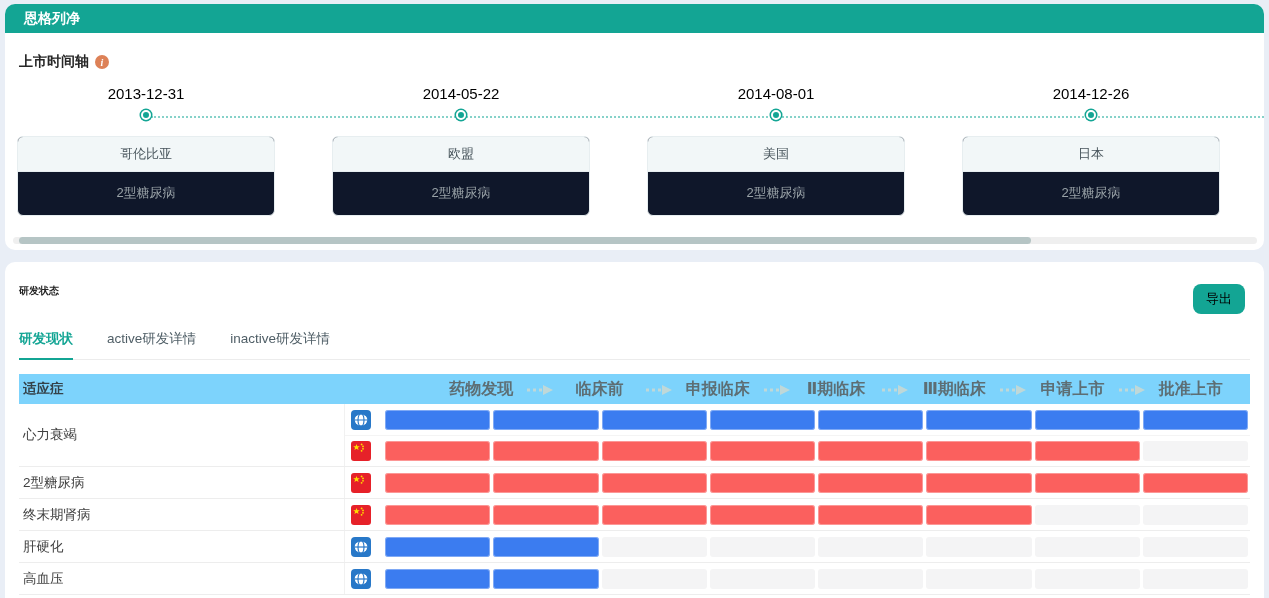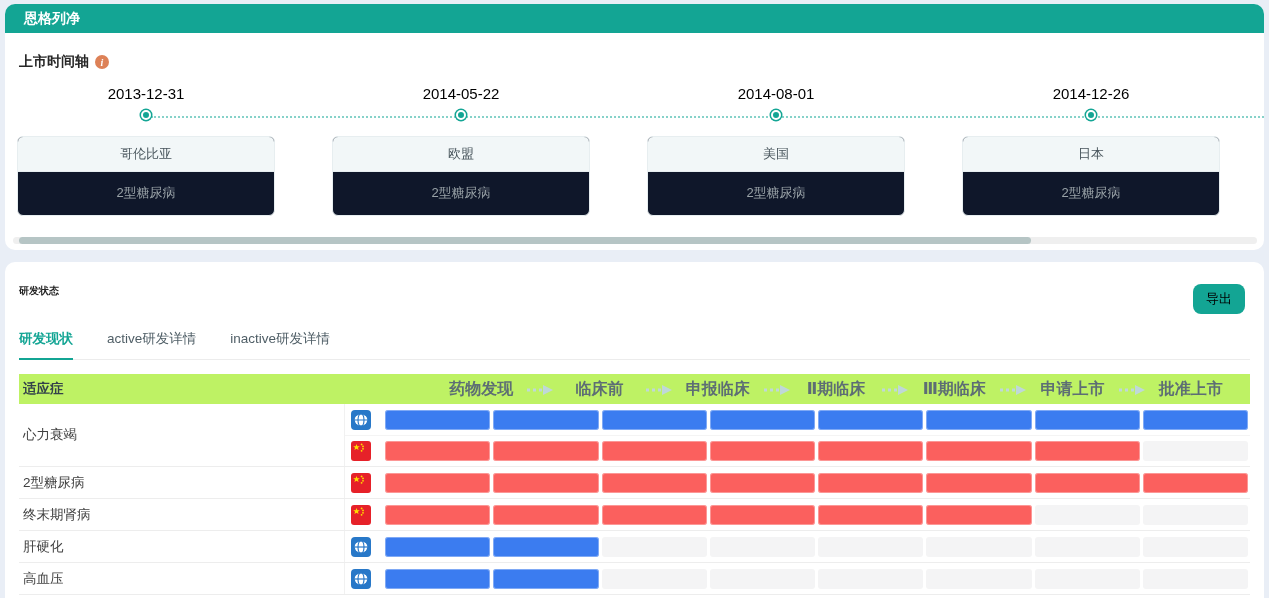--- a/index.html
+++ b/index.html
@@ -34,21 +34,21 @@
   
   .card-bottom{top:262px;height:336px;border-radius:10px 10px 0 0;overflow:hidden;}
   .rd-head{position:relative;height:52px;}
   .rd-title{position:absolute;left:14px;top:22px;font-size:10px;font-weight:bold;color:#262626;}
   .export-btn{position:absolute;right:19px;top:22px;background:var(--accent);color:#000000;border:none;
     font-size:13px;padding:6px 13px;border-radius:8px;cursor:pointer;font-family:inherit;}
   .tabs{display:flex;gap:34px;margin:0 14px;border-bottom:1px solid #ececec;padding-top:16px;}
   .tab{font-size:13.5px;color:#4f5e66;padding-bottom:10px;cursor:pointer;}
   .tab.active{color:var(--accent);font-weight:bold;border-bottom:2px solid var(--accent);margin-bottom:-1px;}
   .rd-table{margin:14px 14px 0;}
-  .thead{display:flex;background:#bef264;height:30px;align-items:center;gap:37px;}
+  .thead{display:flex;background:#7dd3fc;height:30px;align-items:center;gap:37px;}
   .th-ind{width:326px;padding-left:4px;font-size:13.5px;font-weight:bold;color:#34424a;}
   .th-phases{flex:1;display:flex;margin-left:40px;height:100%;}
   .phase-cell{flex:1;position:relative;display:flex;align-items:center;justify-content:center;
     font-size:16px;font-weight:bold;color:#5d6e74;}
   .phase-arrow{position:absolute;right:-14px;top:11px;line-height:0;z-index:1;}
   .trow{display:flex;border-bottom:1px solid #ededed;justify-content:space-between;}
   .td-ind{width:326px;display:flex;align-items:center;padding-left:4px;font-size:13.5px;color:#3f3f3f;
     border-right:1px solid #f1f1f1;}
   .td-tracks{flex:1;}
   .track{display:flex;align-items:center;height:31px;padding:0 0 0 6px;}

